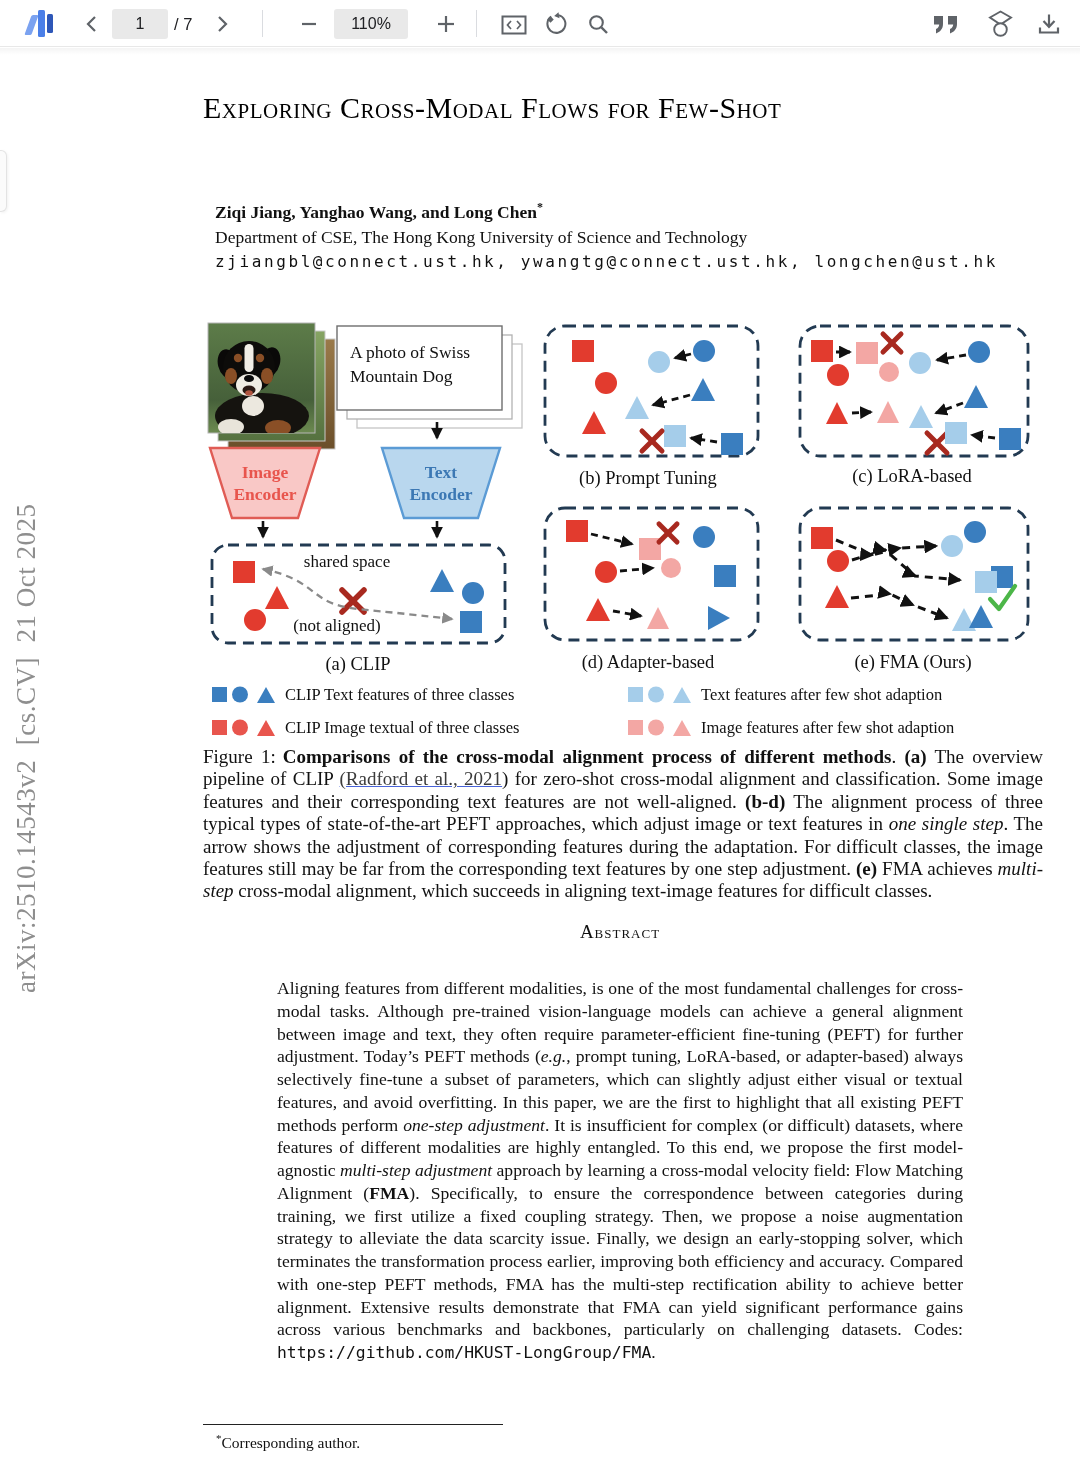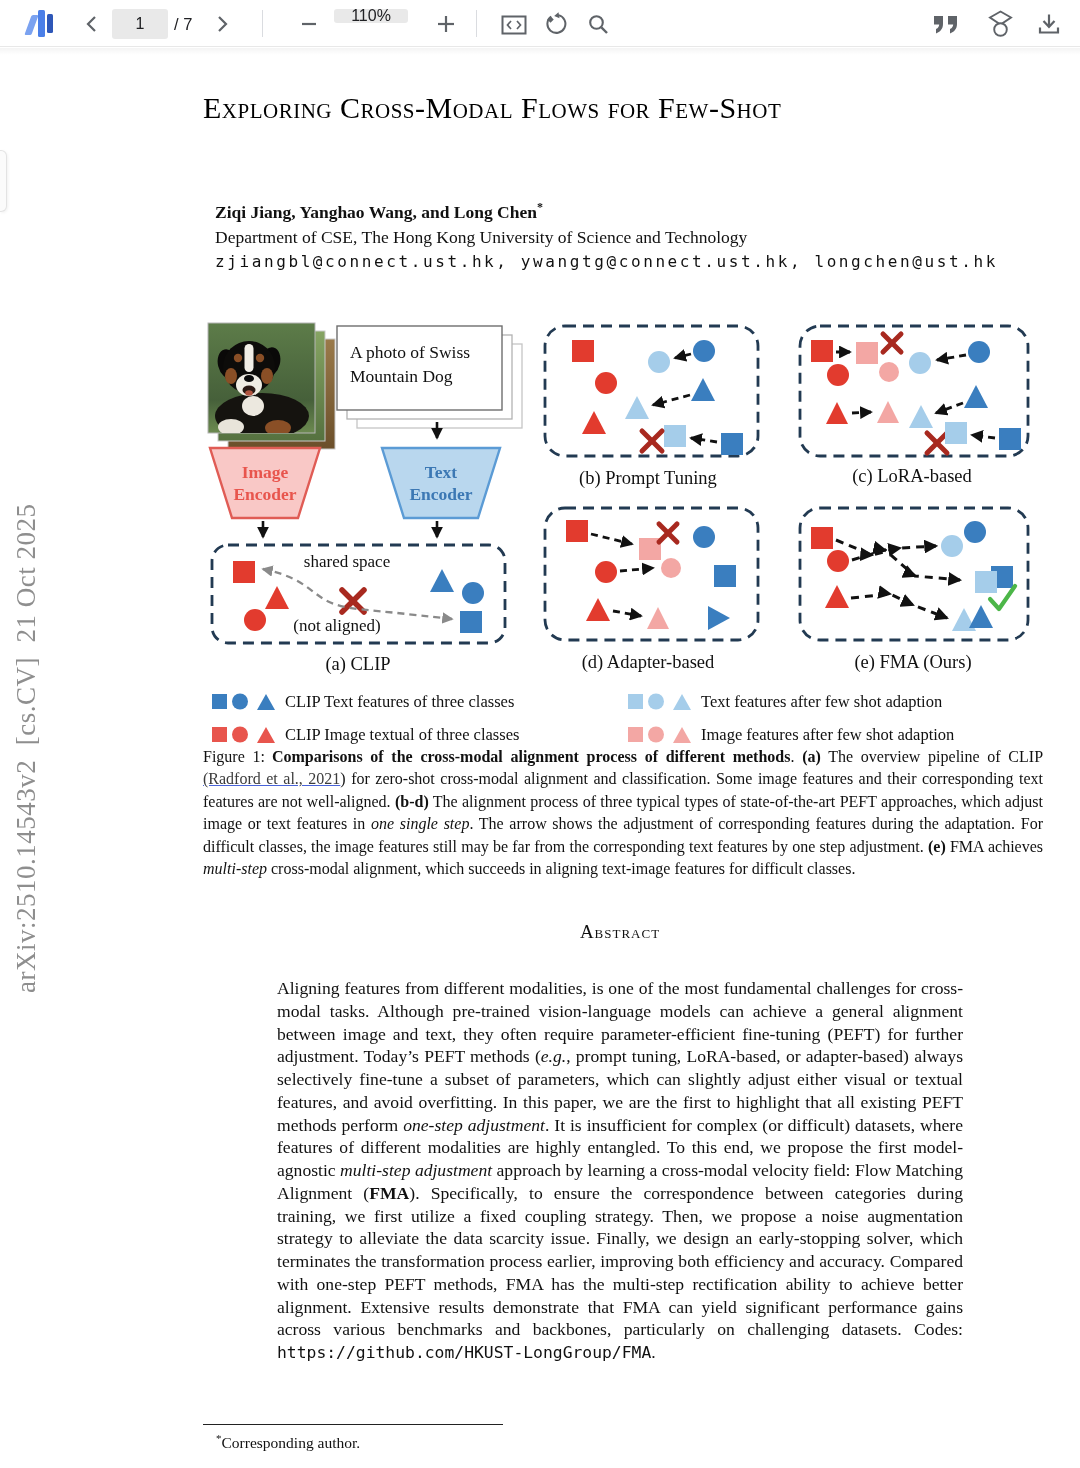--- a/index.html
+++ b/index.html
@@ -35,41 +35,41 @@
   .title { position:absolute; left:203px; top:84px; width:850px;
            font-size:30px; line-height:47px; font-variant:small-caps;
            letter-spacing:0.5px; color:#000; }
   .authors { position:absolute; left:215px; top:200px; font-size:17.5px; font-weight:bold; }
   .authors sup { font-size:12px; }
   .affiliation { position:absolute; left:215px; top:227px; font-size:17.5px; }
   .emails { position:absolute; left:215px; top:252px;
             font-family:"DejaVu Sans Mono", monospace; font-size:16px; letter-spacing:2.6px; }
 
   .figcaption { position:absolute; left:203px; top:746px; width:840px;
-            font-size:16px; line-height:22.4px; text-align:justify; }
+            font-size:19px; line-height:22.4px; text-align:justify; }
   .figcaption .fig-label { padding-right:7px; }
   .b { font-weight:bold; } .i { font-style:italic; }
   .cite { color:#3b3b3b; text-decoration:underline; text-decoration-color:#4863d8; cursor:pointer; }
   .mono { font-family:"DejaVu Sans Mono", monospace; font-size:0.93em; }
 
   .abstract-head { position:absolute; left:277px; top:921px; width:686px; text-align:center;
             font-size:19px; font-variant:small-caps; letter-spacing:1px; }
   .abstract { position:absolute; left:277px; top:977px; width:686px;
             font-size:17.6px; line-height:22.75px; text-align:justify; }
 
   .foot-rule { position:absolute; left:203px; top:1424px; width:300px;
             border-top:1.3px solid #222; }
   .footnote { position:absolute; left:216px; top:1432px; font-size:15.5px; }
   .footnote sup { font-size:11px; }
 
   
   .figure-svg { position:absolute; left:200px; top:318px; }
 
   .legend-row { position:absolute; display:flex; align-items:center; gap:9px;
-            font-size:16.5px;margin-top:7px; }
+            font-size:16.5px; }
   .legend-row svg { display:block; }
 </style>
 </head>
 <body>
 
 <div class="toolbar">
   <div class="tb" style="left:28px; top:10px; width:26px; height:27px;">
     <div class="logo-bar" style="left:0; top:5px; width:7px; height:20px; background:#7ba2f0; transform:skewX(-20deg);"></div>
     <div class="logo-bar" style="left:10px; top:0; width:7px; height:27px; background:#4b7fe8;"></div>
     <div class="logo-bar" style="left:19px; top:4px; width:6px; height:19px; background:#2e57b8;"></div>
@@ -93,21 +93,21 @@
   </button>
 
   <div class="tb-divider" style="left:262px;"></div>
 
   <button class="tb" style="left:298px; top:13px; width:22px; height:22px;">
     <svg width="18" height="18" viewBox="0 0 18 18">
         <line x1="2" y1="9" x2="16" y2="9" stroke="#5f6368" stroke-width="2.2"></line>
       </svg>
   </button>
 
-  <div class="tb pill" style="left:334px; top:9px; width:74px; height:14px;">
+  <div class="tb pill" style="left:334px; top:9px; width:74px; height:30px;">
     <span>110%</span>
   </div>
 
   <button class="tb" style="left:434px; top:12px; width:24px; height:24px;">
     <svg width="20" height="20" viewBox="0 0 20 20">
         <line x1="2" y1="10" x2="18" y2="10" stroke="#5f6368" stroke-width="2.2"></line>
         <line x1="10" y1="2" x2="10" y2="18" stroke="#5f6368" stroke-width="2.2"></line>
       </svg>
   </button>
 

